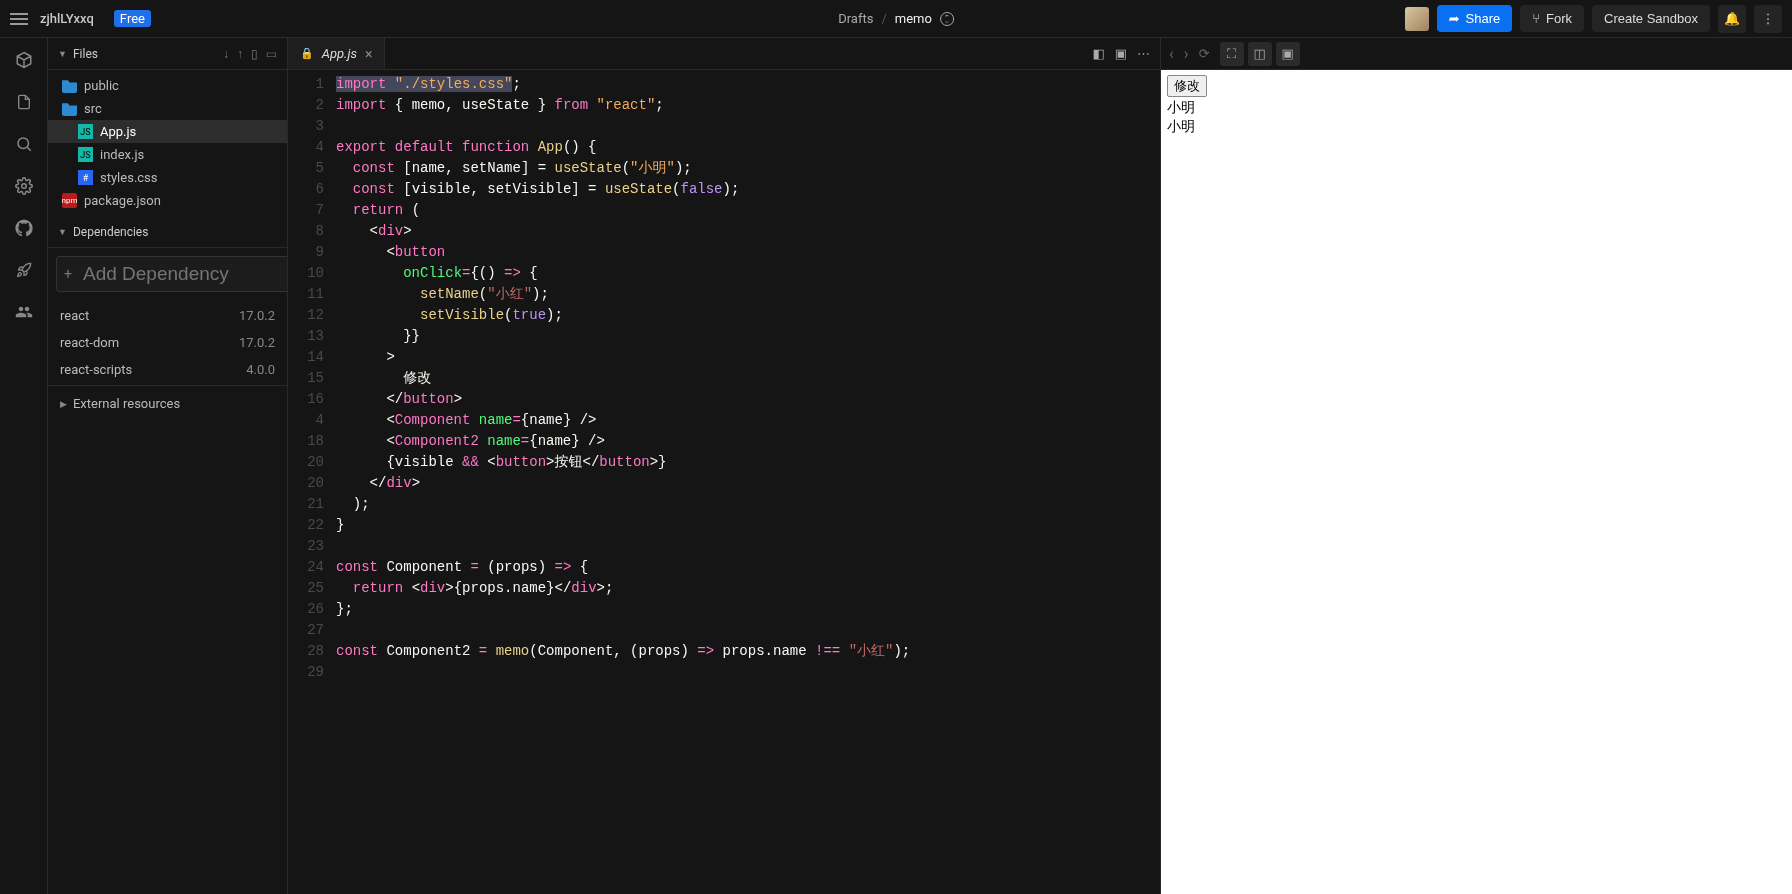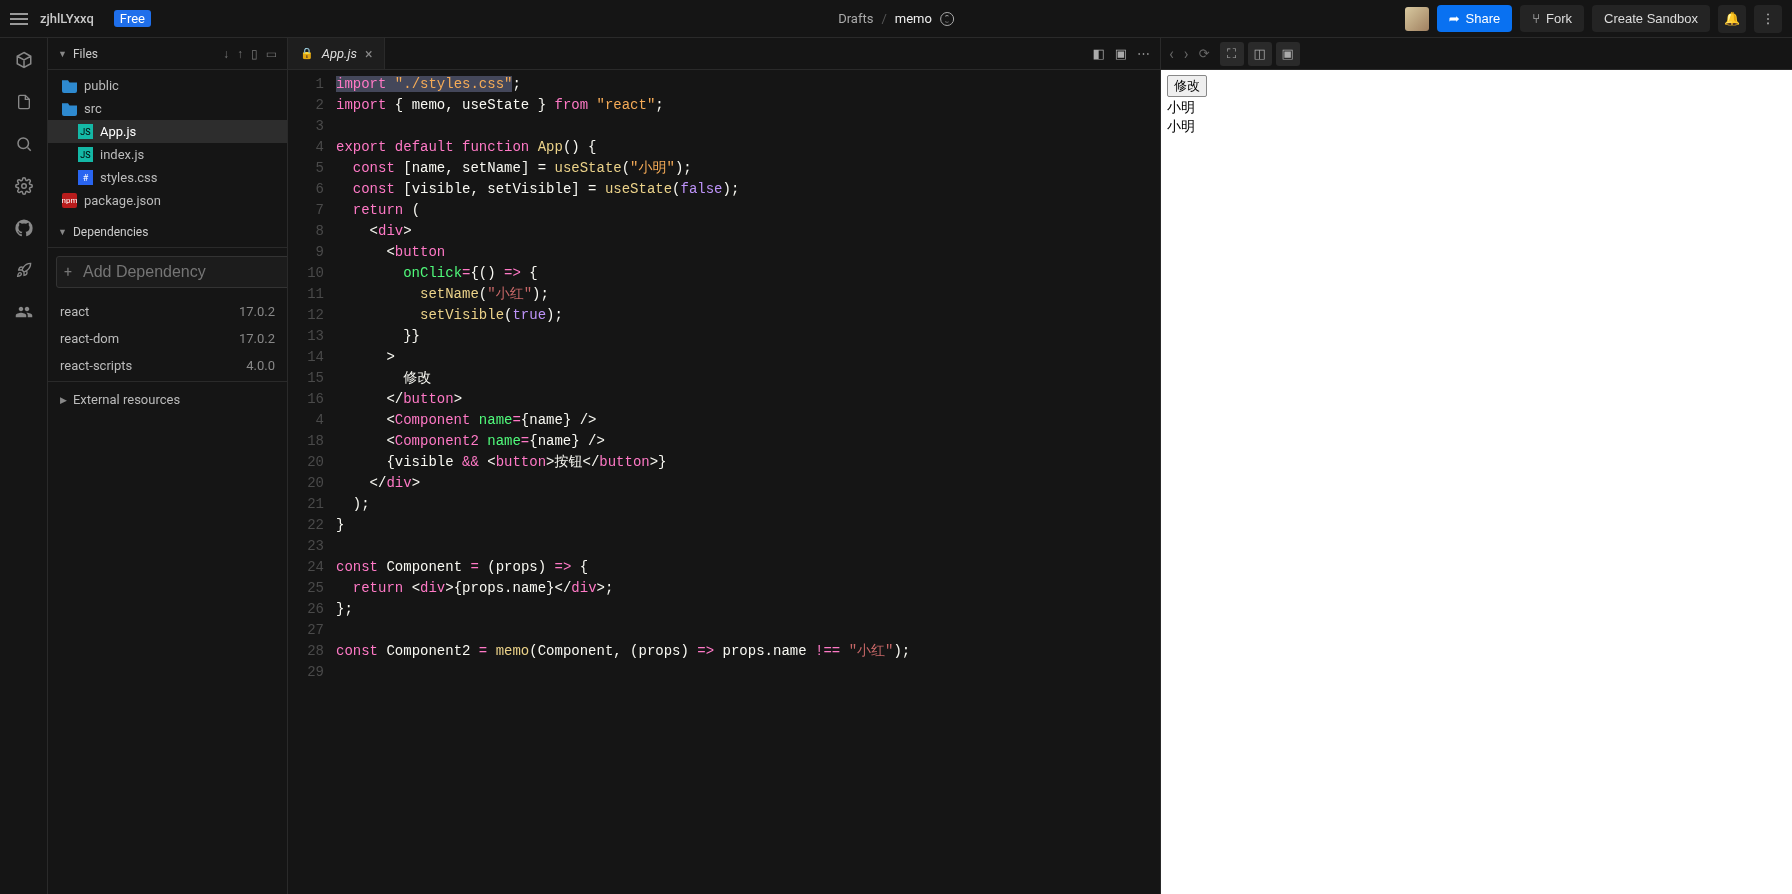--- a/index.html
+++ b/index.html
@@ -91,21 +91,21 @@
   .file-item.depth1 { padding-left:30px; }
   .file-item.selected { background:var(--sel); color:#fff; }
   .ficon { width:15px; height:15px; display:inline-flex; align-items:center; justify-content:center; font-size:11px;}
   .ficon.folder { background:#2e8ad0; border-radius:2px; clip-path: polygon(0 15%, 40% 15%, 50% 30%, 100% 30%, 100% 100%, 0 100%); }
   .ficon.js { background:#14b8a6; color:#000; font-weight:normal; font-size:9px;}
   .ficon.css { background:#2965f1; color:#fff; font-size:9px;}
   .ficon.npm { background:#b91c1c; color:#fff; font-size:8px; border-radius:2px;}
   .dep-input-row { padding:8px; display:flex; gap:6px;}
   .dep-input {
     flex:1; background:#1c1c1c; border:1px solid #333; border-radius:3px; padding:6px 8px 6px 26px;
-    color:#fca5a5; font-size:16px;
+    color:#fca5a5; font-size:19px;
   }
   .dep-input-wrap{position:relative; flex:1;}
   .dep-input-wrap::before{content:'+'; position:absolute; left:8px; top:50%; transform:translateY(-50%); color:#777; font-size:14px;}
   .dep-menu { width:28px; background:#2a2a2a; border-radius:3px; display:flex;align-items:center;justify-content:center;color:#aaa; cursor:pointer;}
   .dep-list { padding:2px 0;}
   .dep-item { display:flex; padding:6px 12px; color:#bbb; font-size:13px;}
   .dep-item .ver { margin-left:auto; color:#888;text-align:center;}
   .ext-res { padding:10px 12px; display:flex; align-items:center; gap:6px; color:#bbb; border-top:1px solid var(--border); cursor:pointer;}
   .ext-res .tri{font-size:9px;color:#888;}
 

